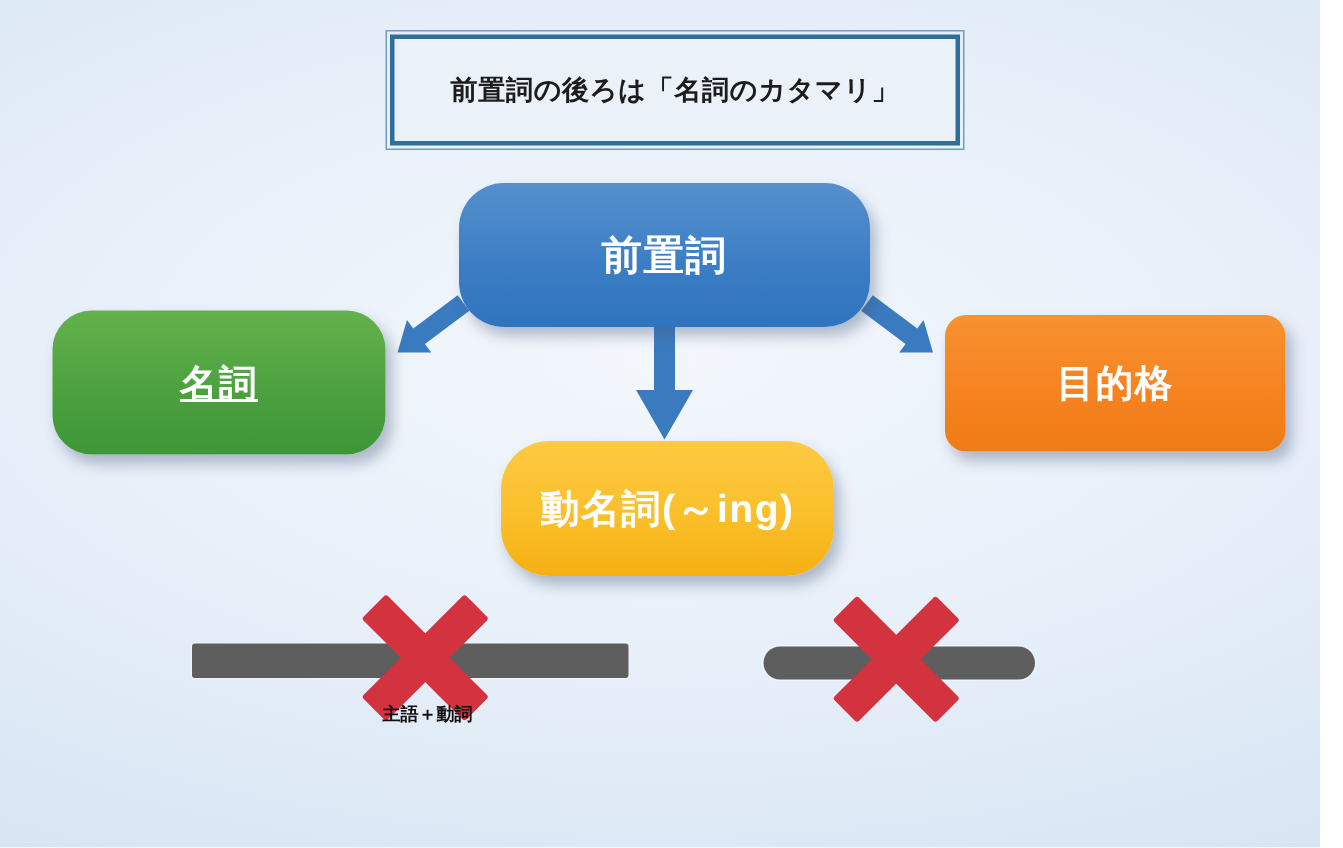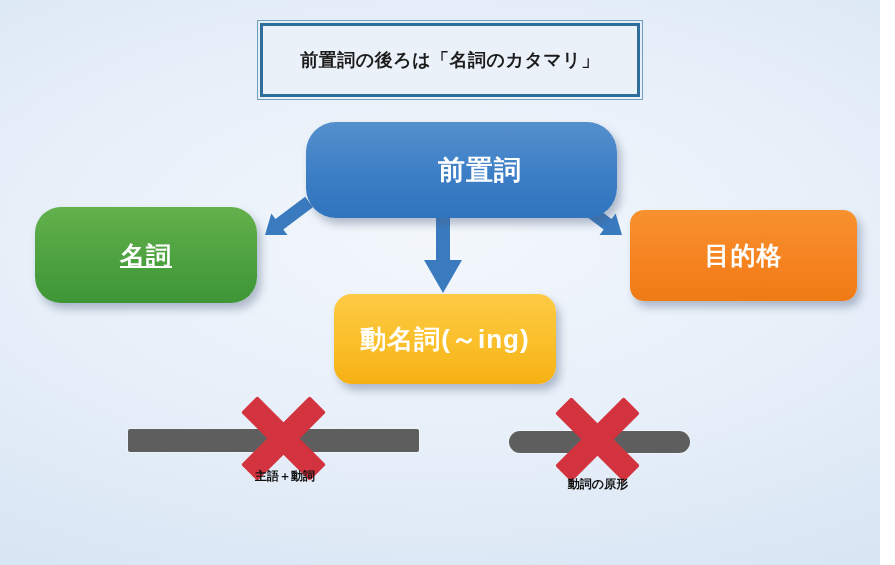--- a/index.html
+++ b/index.html
@@ -47,38 +47,37 @@
     color: #ffffff;
     font-weight: bold;
     box-shadow: 4px 6px 9px rgba(70, 90, 120, 0.38);
     letter-spacing: 1px;
   }
   .node-preposition {
     left: 306px; top: 122px; width: 274px; height: 96px;
     border-radius: 30px;
     background: linear-gradient(180deg, #5590cd 0%, #3c7ec6 55%, #2f74bd 100%);
     font-size: 27px;
-    padding-left: 37px;
   }
   .node-noun {
     left: 35px; top: 207px; width: 222px; height: 96px;
     border-radius: 26px;
     background: linear-gradient(180deg, #63b14c 0%, #4ba03e 60%, #3e9637 100%);
     font-size: 25px;
     text-decoration: underline;
   }
   .node-objective {
     left: 630px; top: 210px; width: 227px; height: 91px;
     border-radius: 14px;
     background: linear-gradient(180deg, #f8912f 0%, #f5821f 60%, #ef7b15 100%);
     font-size: 25px;
   }
   .node-gerund {
     left: 334px; top: 294px; width: 222px; height: 90px;
-    border-radius: 18px;
+    border-radius: 32px;
     background: linear-gradient(180deg, #fdca44 0%, #fabf2a 55%, #f5b013 100%);
     font-size: 26px;
   }
 
   
   .arrows-svg {
     position: absolute;
     left: 0; top: 0;
     width: 895px; height: 565px;
     pointer-events: none;
@@ -155,16 +154,15 @@
 
   <div class="bar bar-left"></div>
   <div class="bar bar-right"></div>
   <div class="xmark xmark-left"></div>
   <div class="xmark xmark-right"></div>
 
   <div class="caption caption-left">
     <div>主語＋動詞</div>
   </div>
   <div class="caption caption-right">
-    <div>動詞の原形</div>
   </div>
 
 </div>
 
 </body></html>

